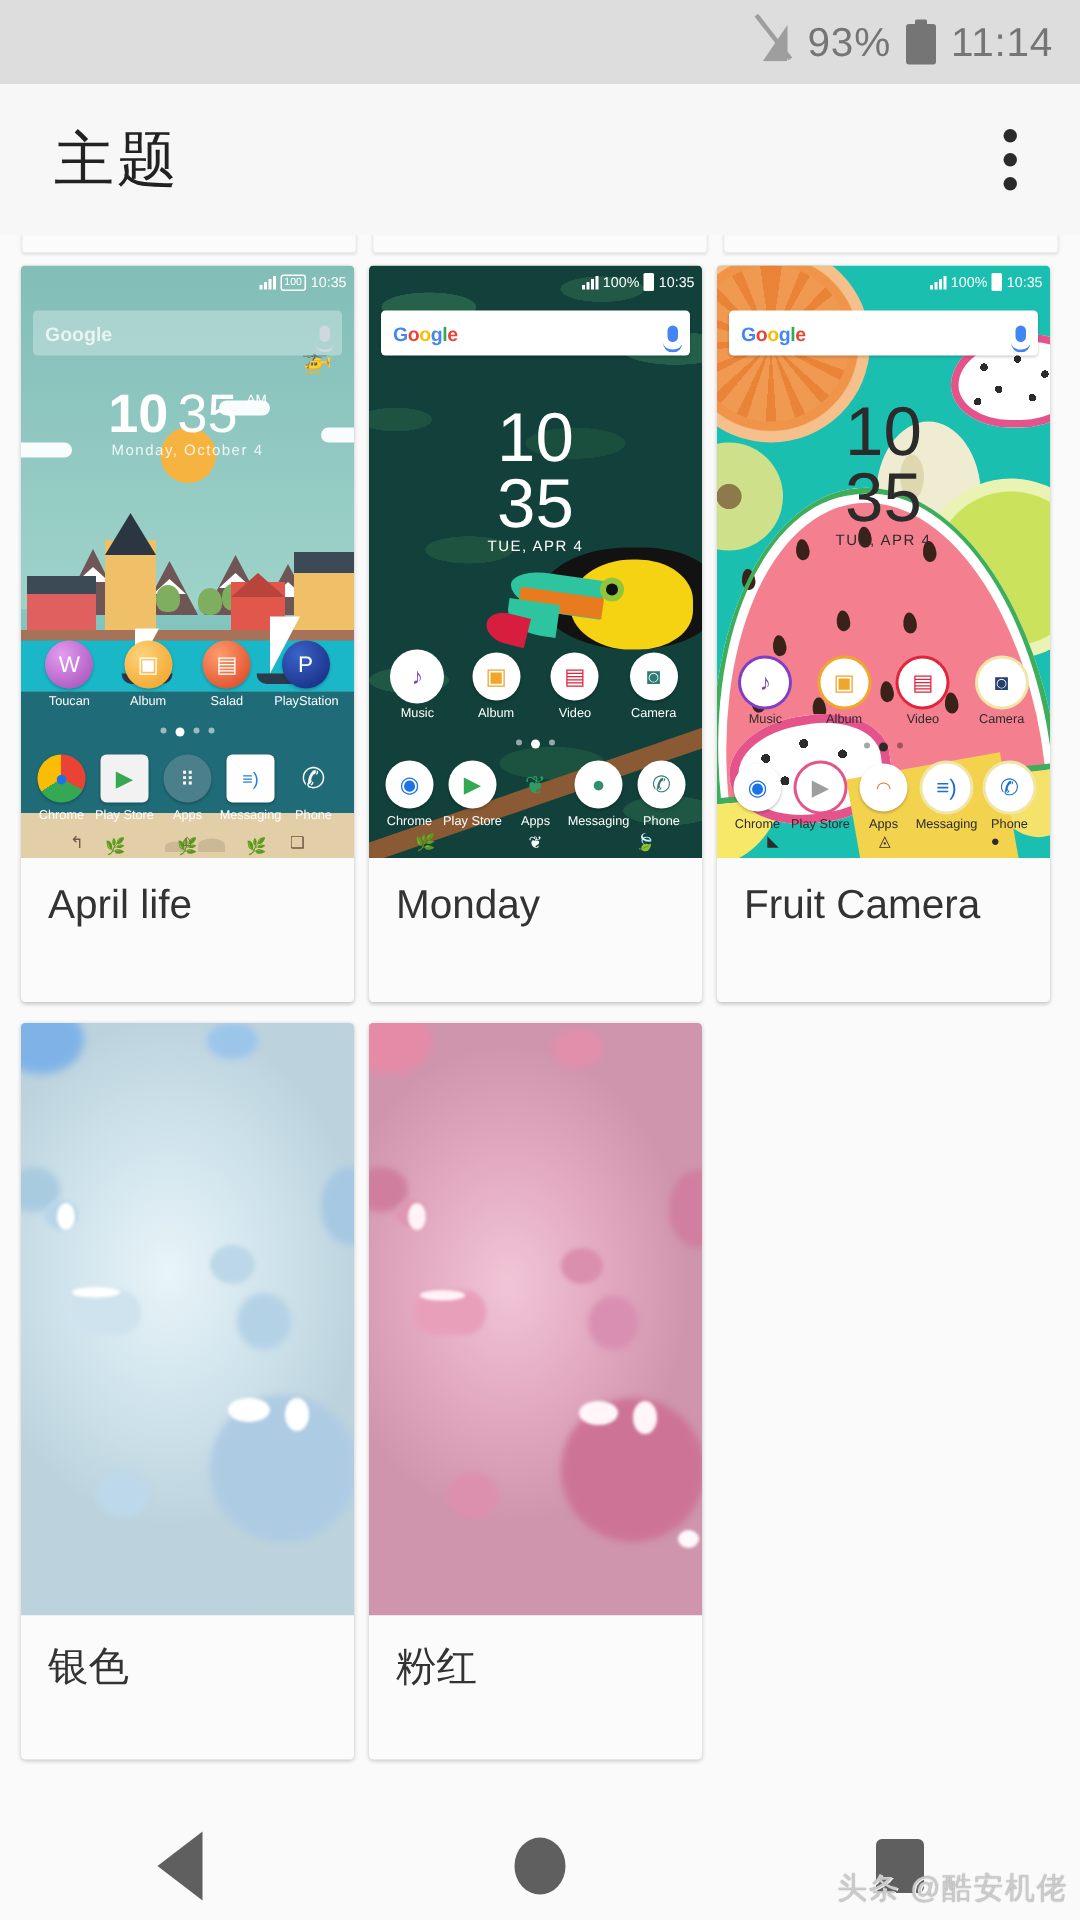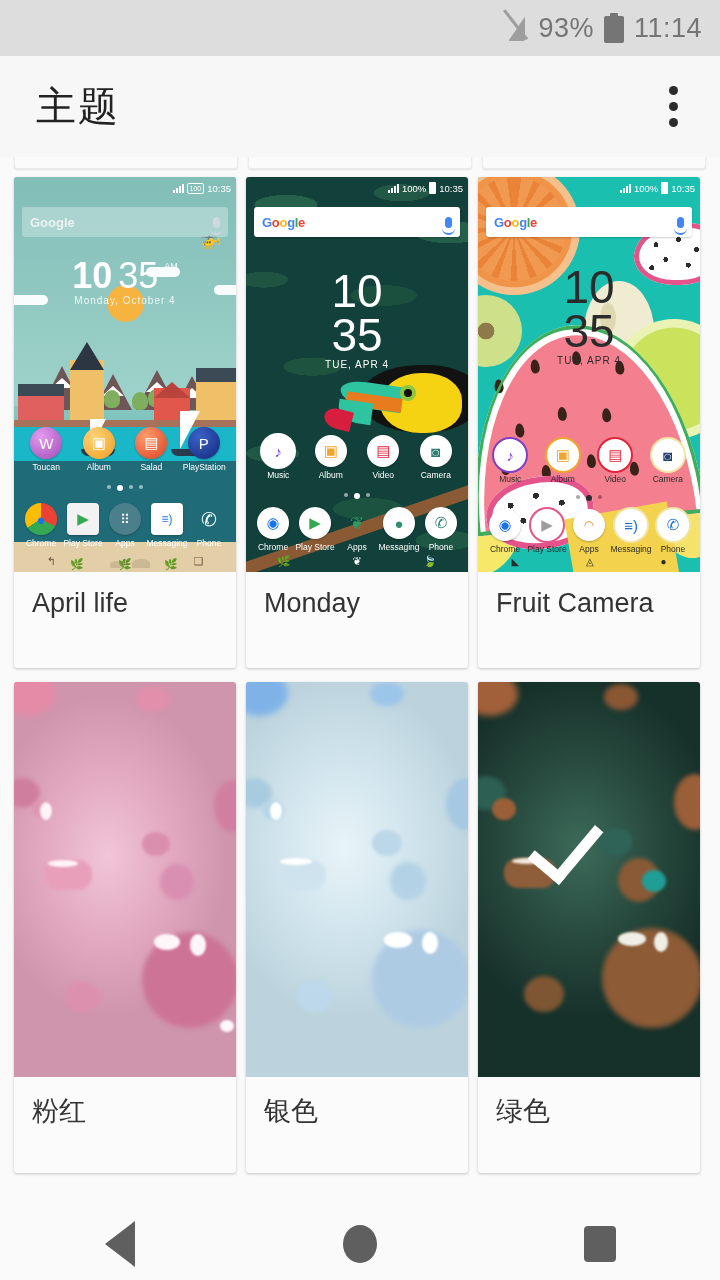--- a/index.html
+++ b/index.html
@@ -712,94 +712,73 @@
             <span>◬</span>
             <span>●</span>
           </div>
         </div>
         <div class="card-label">Fruit Camera</div>
       </div>
 
       <div class="card">
         <div class="thumb t-drops">
           <div class="base" style="background:
+              radial-gradient(ellipse 130px 170px at 44% 42%, #e8f4f8 0%, #cfe3ec 55%, #bcd3dd 100%);"></div>
+          <div class="blob" style="left:-16px; top:-12px; width:58px; height:46px; background:#7fb3e8; filter:blur(3px);"></div>
+          <div class="blob" style="left:124px; top:0px;  width:34px; height:24px; background:#9cc5ea; filter:blur(2.5px);"></div>
+          <div class="blob" style="left:-10px; top:96px; width:36px; height:30px; background:#a9cbe0; filter:blur(2px);"></div>
+          <div class="blob" style="left:16px;  top:118px; width:22px; height:20px; background:#b7d6ea; filter:blur(1.5px);"></div>
+          <div class="blob" style="left:30px;  top:178px; width:50px; height:30px; background:#cfe3ee; filter:blur(1.5px); border-radius:14px;"></div>
+          <div class="blob" style="left:126px; top:148px; width:30px; height:26px; background:#bcd8e8; filter:blur(1.5px);"></div>
+          <div class="blob" style="left:144px; top:180px; width:36px; height:38px; background:#b4d2e6; filter:blur(2px);"></div>
+          <div class="blob" style="left:200px; top:96px;  width:38px; height:52px; background:#a7c8e2; filter:blur(2px);"></div>
+          <div class="blob" style="left:126px; top:248px; width:98px; height:98px; background:#aecbe4; filter:blur(2.5px);"></div>
+          <div class="blob" style="left:50px;  top:298px; width:36px; height:32px; background:#bdd8ea; filter:blur(2px);"></div>
+          <div class="hl" style="left:138px; top:250px; width:28px; height:16px; background:#ffffff;"></div>
+          <div class="hl" style="left:176px; top:250px; width:16px; height:22px; background:#ffffff;"></div>
+          <div class="hl" style="left:34px;  top:176px; width:32px; height:7px;  background:#ffffff;"></div>
+          <div class="hl" style="left:24px;  top:120px; width:12px; height:18px; background:#ffffff;"></div>
+        </div>
+        <div class="card-label">银色</div>
+      </div>
+
+      <div class="card">
+        <div class="thumb t-drops">
+          <div class="base" style="background:
               radial-gradient(ellipse 120px 160px at 42% 44%, #f0c5d6 0%, #e2a8c0 55%, #cf95ad 100%);"></div>
           <div class="blob" style="left:-14px; top:-10px; width:56px; height:44px; background:#e58ba8; filter:blur(3px);"></div>
           <div class="blob" style="left:122px; top:4px;  width:34px; height:26px; background:#e18fab; filter:blur(2.5px);"></div>
           <div class="blob" style="left:-10px; top:96px; width:36px; height:30px; background:#cf7f9d; filter:blur(2px);"></div>
           <div class="blob" style="left:18px;  top:118px; width:20px; height:18px; background:#de96b2; filter:blur(1.5px);"></div>
           <div class="blob" style="left:30px;  top:178px; width:48px; height:30px; background:#e8a0ba; filter:blur(1.5px); border-radius:14px;"></div>
           <div class="blob" style="left:128px; top:150px; width:28px; height:24px; background:#da8fae; filter:blur(1.5px);"></div>
           <div class="blob" style="left:146px; top:182px; width:34px; height:36px; background:#d98fb0; filter:blur(2px);"></div>
           <div class="blob" style="left:200px; top:98px;  width:38px; height:52px; background:#d07fa0; filter:blur(2px);"></div>
           <div class="blob" style="left:128px; top:250px; width:96px; height:96px; background:#cd7496; filter:blur(2.5px);"></div>
           <div class="blob" style="left:52px;  top:300px; width:34px; height:30px; background:#dd8fae; filter:blur(2px);"></div>
           <div class="hl" style="left:140px; top:252px; width:26px; height:16px; background:#fff6fa;"></div>
           <div class="hl" style="left:176px; top:252px; width:16px; height:22px; background:#fff6fa;"></div>
           <div class="hl" style="left:34px;  top:178px; width:30px; height:7px;  background:#fff3f8;"></div>
           <div class="hl" style="left:26px;  top:120px; width:12px; height:18px; background:#fff3f8;"></div>
           <div class="hl" style="left:206px; top:338px; width:14px; height:12px; background:#fff8fb;"></div>
         </div>
         <div class="card-label">粉红</div>
       </div>
 
-      <div class="card">
-        <div class="thumb t-drops">
-          <div class="base" style="background:
-              radial-gradient(ellipse 130px 170px at 44% 42%, #e8f4f8 0%, #cfe3ec 55%, #bcd3dd 100%);"></div>
-          <div class="blob" style="left:-16px; top:-12px; width:58px; height:46px; background:#7fb3e8; filter:blur(3px);"></div>
-          <div class="blob" style="left:124px; top:0px;  width:34px; height:24px; background:#9cc5ea; filter:blur(2.5px);"></div>
-          <div class="blob" style="left:-10px; top:96px; width:36px; height:30px; background:#a9cbe0; filter:blur(2px);"></div>
-          <div class="blob" style="left:16px;  top:118px; width:22px; height:20px; background:#b7d6ea; filter:blur(1.5px);"></div>
-          <div class="blob" style="left:30px;  top:178px; width:50px; height:30px; background:#cfe3ee; filter:blur(1.5px); border-radius:14px;"></div>
-          <div class="blob" style="left:126px; top:148px; width:30px; height:26px; background:#bcd8e8; filter:blur(1.5px);"></div>
-          <div class="blob" style="left:144px; top:180px; width:36px; height:38px; background:#b4d2e6; filter:blur(2px);"></div>
-          <div class="blob" style="left:200px; top:96px;  width:38px; height:52px; background:#a7c8e2; filter:blur(2px);"></div>
-          <div class="blob" style="left:126px; top:248px; width:98px; height:98px; background:#aecbe4; filter:blur(2.5px);"></div>
-          <div class="blob" style="left:50px;  top:298px; width:36px; height:32px; background:#bdd8ea; filter:blur(2px);"></div>
-          <div class="hl" style="left:138px; top:250px; width:28px; height:16px; background:#ffffff;"></div>
-          <div class="hl" style="left:176px; top:250px; width:16px; height:22px; background:#ffffff;"></div>
-          <div class="hl" style="left:34px;  top:176px; width:32px; height:7px;  background:#ffffff;"></div>
-          <div class="hl" style="left:24px;  top:120px; width:12px; height:18px; background:#ffffff;"></div>
-        </div>
-        <div class="card-label">银色</div>
-      </div>
-
-      <div class="card">
-        <div class="thumb t-drops">
-          <div class="base" style="background:
-              radial-gradient(ellipse 140px 170px at 46% 42%, #3c6b5a 0%, #26473c 58%, #16312a 100%);"></div>
-          <div class="blob" style="left:-16px; top:-10px; width:56px; height:44px; background:#a2603a; filter:blur(3px);"></div>
-          <div class="blob" style="left:126px; top:2px;  width:34px; height:26px; background:#8a5733; filter:blur(2.5px);"></div>
-          <div class="blob" style="left:-12px; top:94px; width:40px; height:34px; background:#2d5f52; filter:blur(2px);"></div>
-          <div class="blob" style="left:14px;  top:116px; width:24px; height:22px; background:#9b5f38; filter:blur(1.5px);"></div>
-          <div class="blob" style="left:26px;  top:176px; width:52px; height:30px; background:#8e5e3a; filter:blur(1.5px); border-radius:14px;"></div>
-          <div class="blob" style="left:122px; top:146px; width:32px; height:28px; background:#2f6358; filter:blur(1.5px);"></div>
-          <div class="blob" style="left:140px; top:176px; width:42px; height:44px; background:#8a5a36; filter:blur(2px);"></div>
-          <div class="blob" style="left:196px; top:92px;  width:42px; height:56px; background:#9a5e38; filter:blur(2px);"></div>
-          <div class="blob" style="left:164px; top:188px; width:24px; height:22px; background:#1f9e95; filter:blur(1.5px);"></div>
-          <div class="blob" style="left:124px; top:246px; width:100px; height:100px; background:#8d5b36; filter:blur(2.5px);"></div>
-          <div class="blob" style="left:46px;  top:294px; width:40px; height:36px; background:#7f5634; filter:blur(2px);"></div>
-          <div class="hl" style="left:140px; top:250px; width:28px; height:14px; background:#f0efe6;"></div>
-          <div class="hl" style="left:176px; top:250px; width:14px; height:20px; background:#f0efe6;"></div>
-          <div class="hl" style="left:34px;  top:176px; width:30px; height:6px;  background:#efe9dc;"></div>
-          <div class="check"></div>
-        </div>
-        <div class="card-label">绿色</div>
-      </div>
 
     </div>
   </div>
 
   <div class="navbar">
     <div class="nav-btn">
         <div class="nav-back"></div>
       </div>
     <div class="nav-btn">
         <div class="nav-home"></div>
       </div>
     <div class="nav-btn">
         <div class="nav-recent"></div>
       </div>
   </div>
 
+  <div class="watermark">头条 @酷安机佬</div>
 
 </div>
 
 </body></html>

